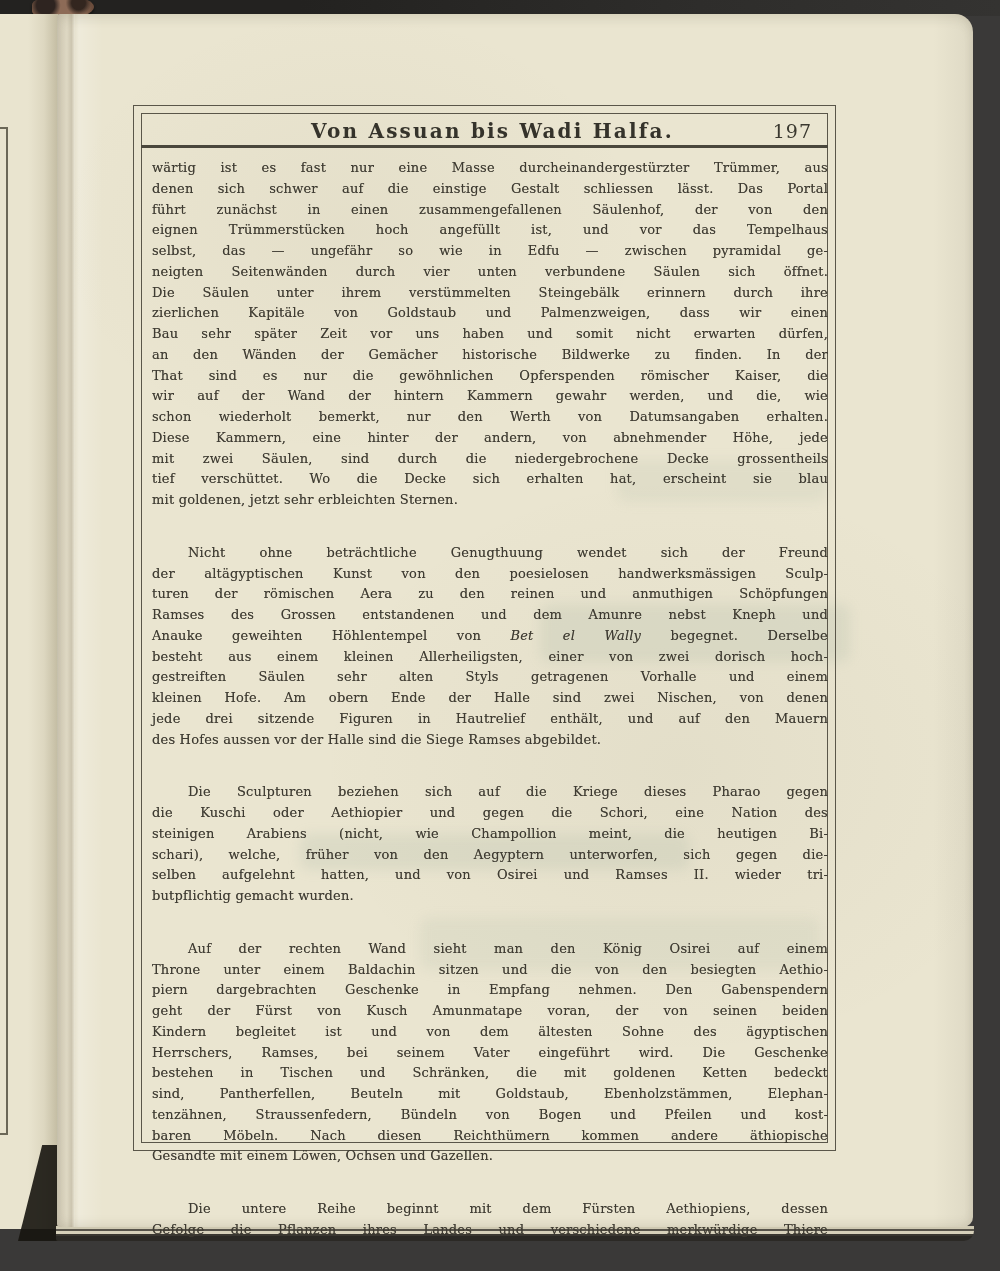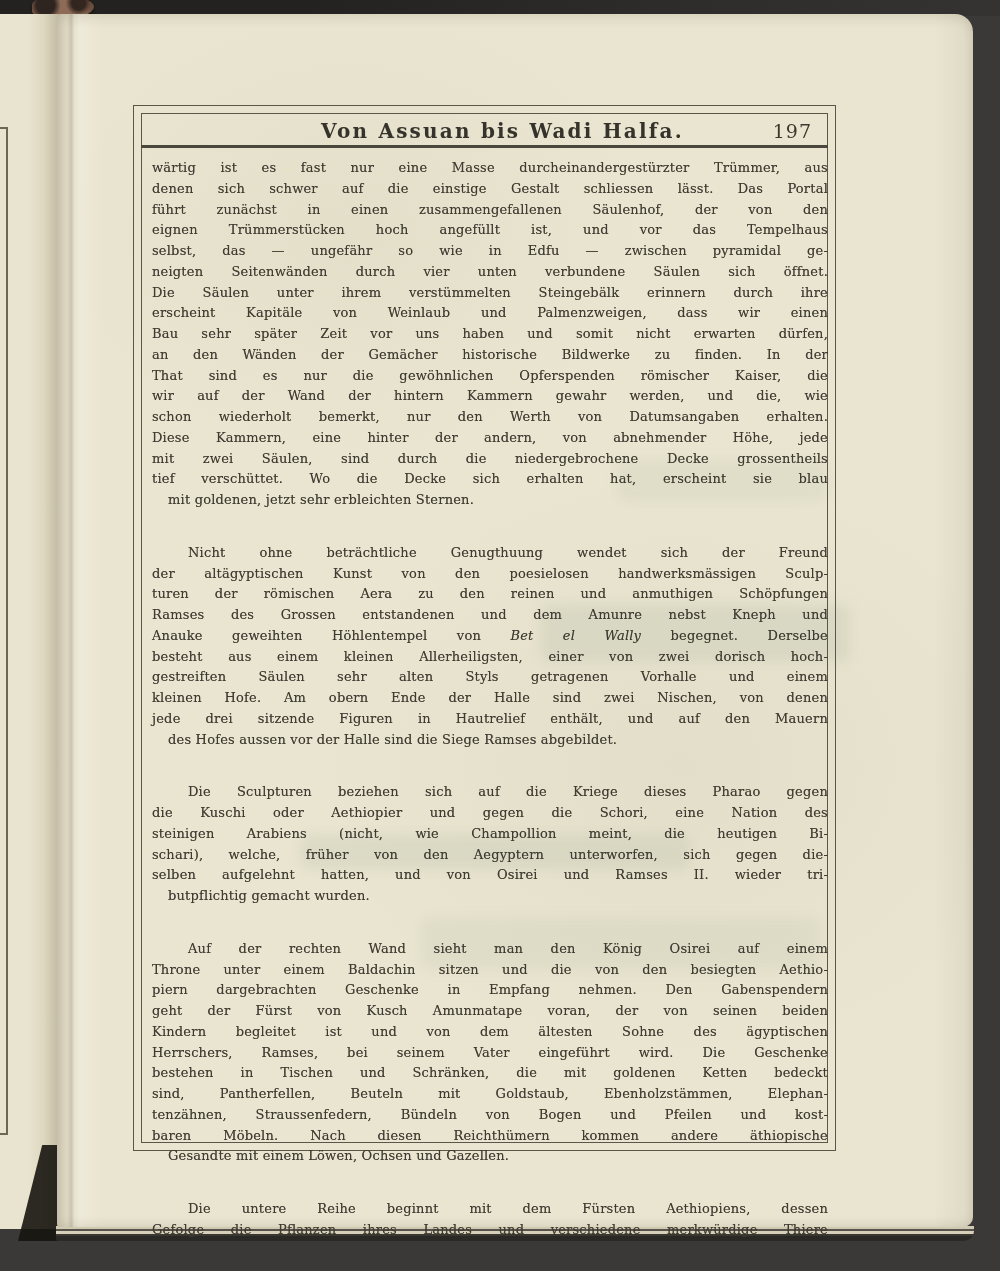--- a/index.html
+++ b/index.html
@@ -50,32 +50,32 @@
   .stain.s2{left:243px;top:820px;width:390px;height:36px;}
   .stain.s3{left:363px;top:904px;width:400px;height:52px;background:rgba(166,180,158,.15);}
   .stain.s4{left:560px;top:446px;width:210px;height:42px;background:rgba(166,180,158,.14);}
   
   .frame-outer{position:absolute;left:76px;top:91px;width:703px;height:1046px;
                border:1.6px solid #5a5649;box-sizing:border-box;}
   .frame-inner{position:absolute;left:7px;top:7px;right:7px;bottom:7px;
                border:1.2px solid #5a5649;}
   
   .header-band{position:absolute;left:7px;right:7px;top:9px;height:32px;}
-  .running-title{position:absolute;left:18px;width:100%;text-align:center;
-                 font-size:20px;font-weight:bold;letter-spacing:2.2px;color:#35332b;line-height:32px;}
+  .running-title{position:absolute;left:0;width:100%;text-align:center;
+                 font-size:20px;font-weight:bold;letter-spacing:2.2px;color:#35332b;line-height:32px;padding-left:8px;}
   .page-number{position:absolute;right:16px;top:0;font-size:19px;letter-spacing:1px;
                color:#3a382f;line-height:32px;}
   .header-rule{position:absolute;left:7px;right:7px;top:39px;height:2.6px;background:#4a473c;}
   
   .text-body{position:absolute;left:95px;top:144px;width:676px;color:#3e3b32;
              font-size:13px;letter-spacing:.2px;
              text-shadow:0 0 .5px rgba(62,57,45,.55);}
   .tline{line-height:20.76px;height:20.76px;white-space:normal;
          text-align:justify;text-align-last:justify;}
-  .tline.end{text-align-last:left;margin-left:16px;}
+  .tline.end{text-align-last:left;}
   .tline.indent{text-indent:36px;margin-top:32px;}
   .tline i{font-style:italic;}
 </style>
 </head>
 <body>
 
 <div class="scene">
 
   <div class="top-shadow"></div>
   <div class="headband"></div>
@@ -107,21 +107,21 @@
     </div>
 
     <div class="text-body">
         <div class="tline">wärtig ist es fast nur eine Masse durcheinandergestürzter Trümmer, aus</div>
         <div class="tline">denen sich schwer auf die einstige Gestalt schliessen lässt. Das Portal</div>
         <div class="tline">führt zunächst in einen zusammengefallenen Säulenhof, der von den</div>
         <div class="tline">eignen Trümmerstücken hoch angefüllt ist, und vor das Tempelhaus</div>
         <div class="tline">selbst, das — ungefähr so wie in Edfu — zwischen pyramidal ge-</div>
         <div class="tline">neigten Seitenwänden durch vier unten verbundene Säulen sich öffnet.</div>
         <div class="tline">Die Säulen unter ihrem verstümmelten Steingebälk erinnern durch ihre</div>
-        <div class="tline">erscheint Kapitäle von Weinlaub und Palmenzweigen, dass wir einen</div>
+        <div class="tline">zierlichen Kapitäle von Goldstaub und Palmenzweigen, dass wir einen</div>
         <div class="tline">Bau sehr später Zeit vor uns haben und somit nicht erwarten dürfen,</div>
         <div class="tline">an den Wänden der Gemächer historische Bildwerke zu finden. In der</div>
         <div class="tline">That sind es nur die gewöhnlichen Opferspenden römischer Kaiser, die</div>
         <div class="tline">wir auf der Wand der hintern Kammern gewahr werden, und die, wie</div>
         <div class="tline">schon wiederholt bemerkt, nur den Werth von Datumsangaben erhalten.</div>
         <div class="tline">Diese Kammern, eine hinter der andern, von abnehmender Höhe, jede</div>
         <div class="tline">mit zwei Säulen, sind durch die niedergebrochene Decke grossentheils</div>
         <div class="tline">tief verschüttet.  Wo die Decke sich erhalten hat, erscheint sie blau</div>
         <div class="tline end">mit goldenen, jetzt sehr erbleichten Sternen.</div>
         <div class="tline indent">Nicht ohne beträchtliche Genugthuung wendet sich der Freund</div>

